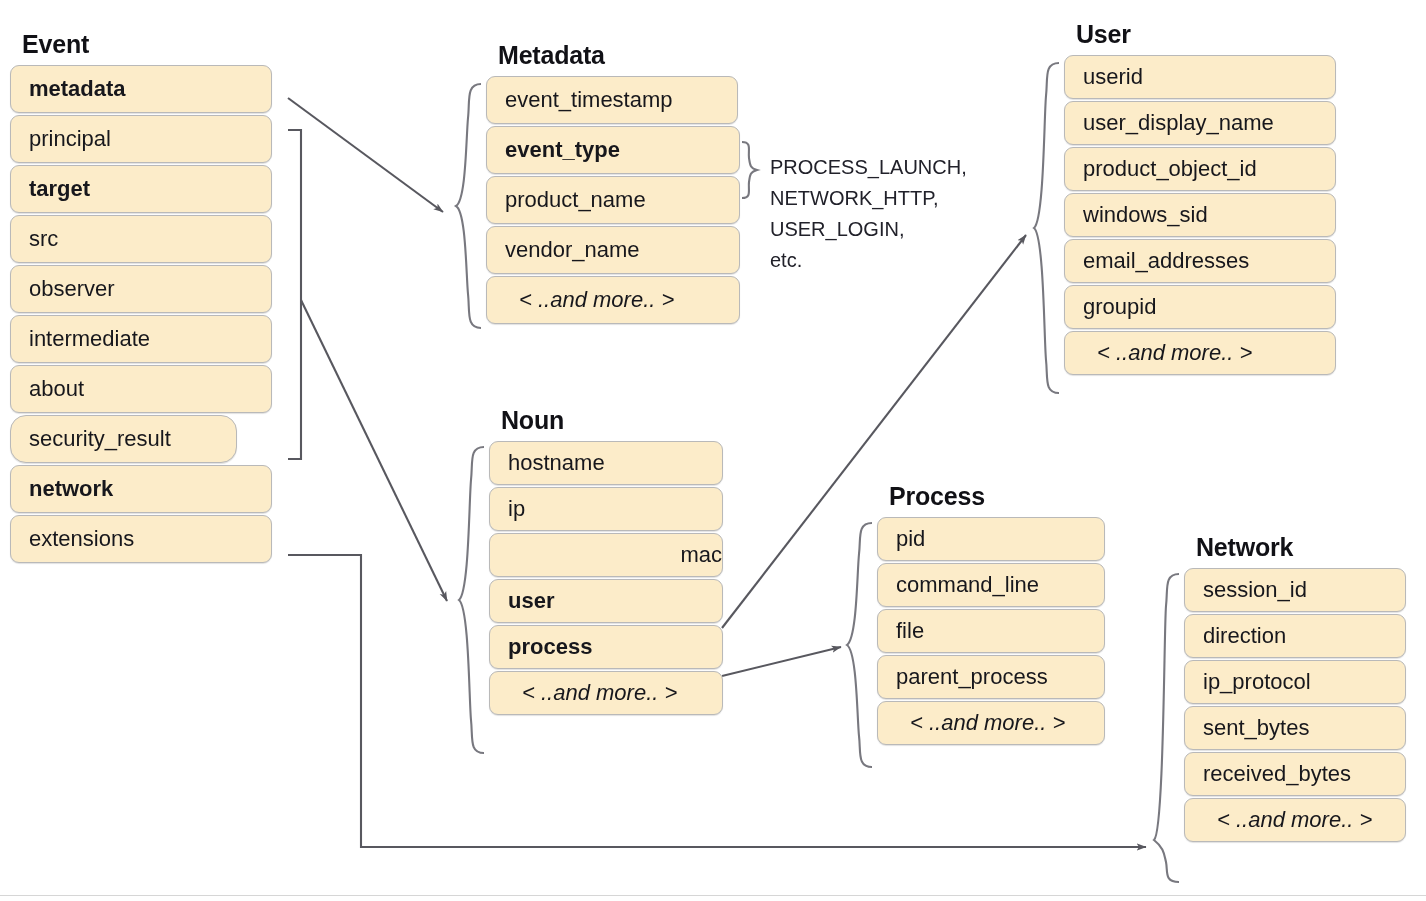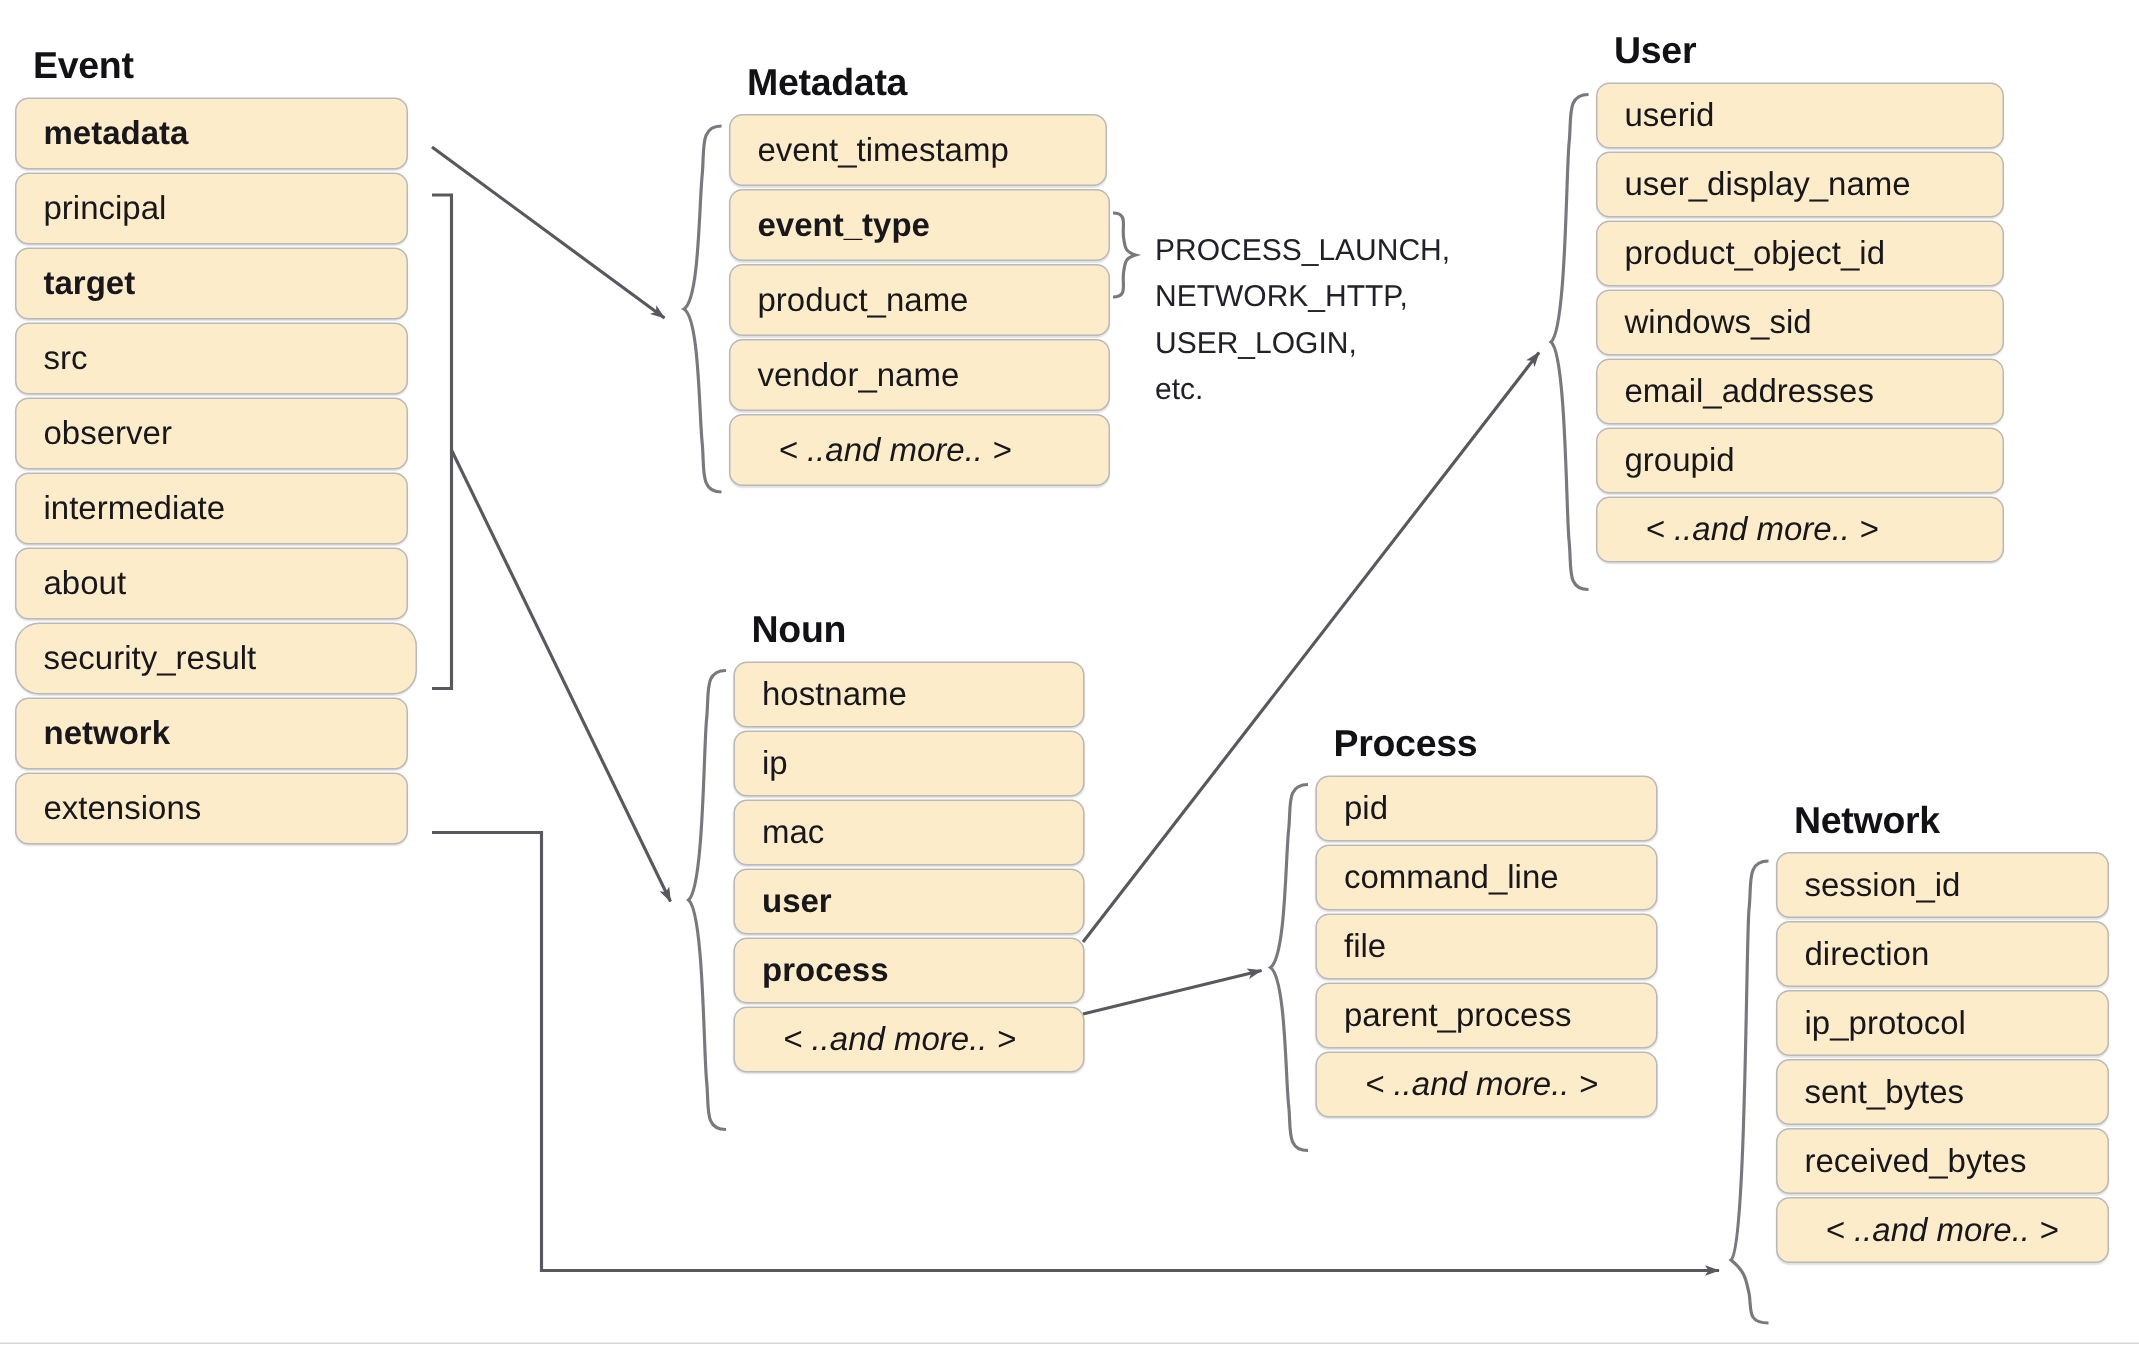--- a/index.html
+++ b/index.html
@@ -158,21 +158,21 @@
         </div>
       <div class="field" style="width:262px; height:48px;">
           <span>observer</span>
         </div>
       <div class="field" style="width:262px; height:48px;">
           <span>intermediate</span>
         </div>
       <div class="field" style="width:262px; height:48px;">
           <span>about</span>
         </div>
-      <div class="field" style="width:268px; height:48px;border-radius:16px;">
+      <div class="field" style="width:227px; height:48px;border-radius:16px;">
           <span>security_result</span>
         </div>
       <div class="field bold" style="width:262px; height:48px;">
           <span>network</span>
         </div>
       <div class="field" style="width:262px; height:48px;">
           <span>extensions</span>
         </div>
     </div>
   </div>
@@ -234,21 +234,21 @@
 
   <div class="group" style="left:489px; top:406px;">
     <div class="group-title">Noun</div>
     <div class="fields">
       <div class="field" style="width:234px; height:44px;">
           <span>hostname</span>
         </div>
       <div class="field" style="width:234px; height:44px;">
           <span>ip</span>
         </div>
-      <div class="field" style="width:234px; height:44px;">
+      <div class="field" style="width:234px; height:44px;justify-content:flex-end;">
           <span>mac</span>
         </div>
       <div class="field bold" style="width:234px; height:44px;">
           <span>user</span>
         </div>
       <div class="field bold" style="width:234px; height:44px;">
           <span>process</span>
         </div>
       <div class="field more" style="width:234px; height:44px;">
           <span>&lt; ..and more.. &gt;</span>

